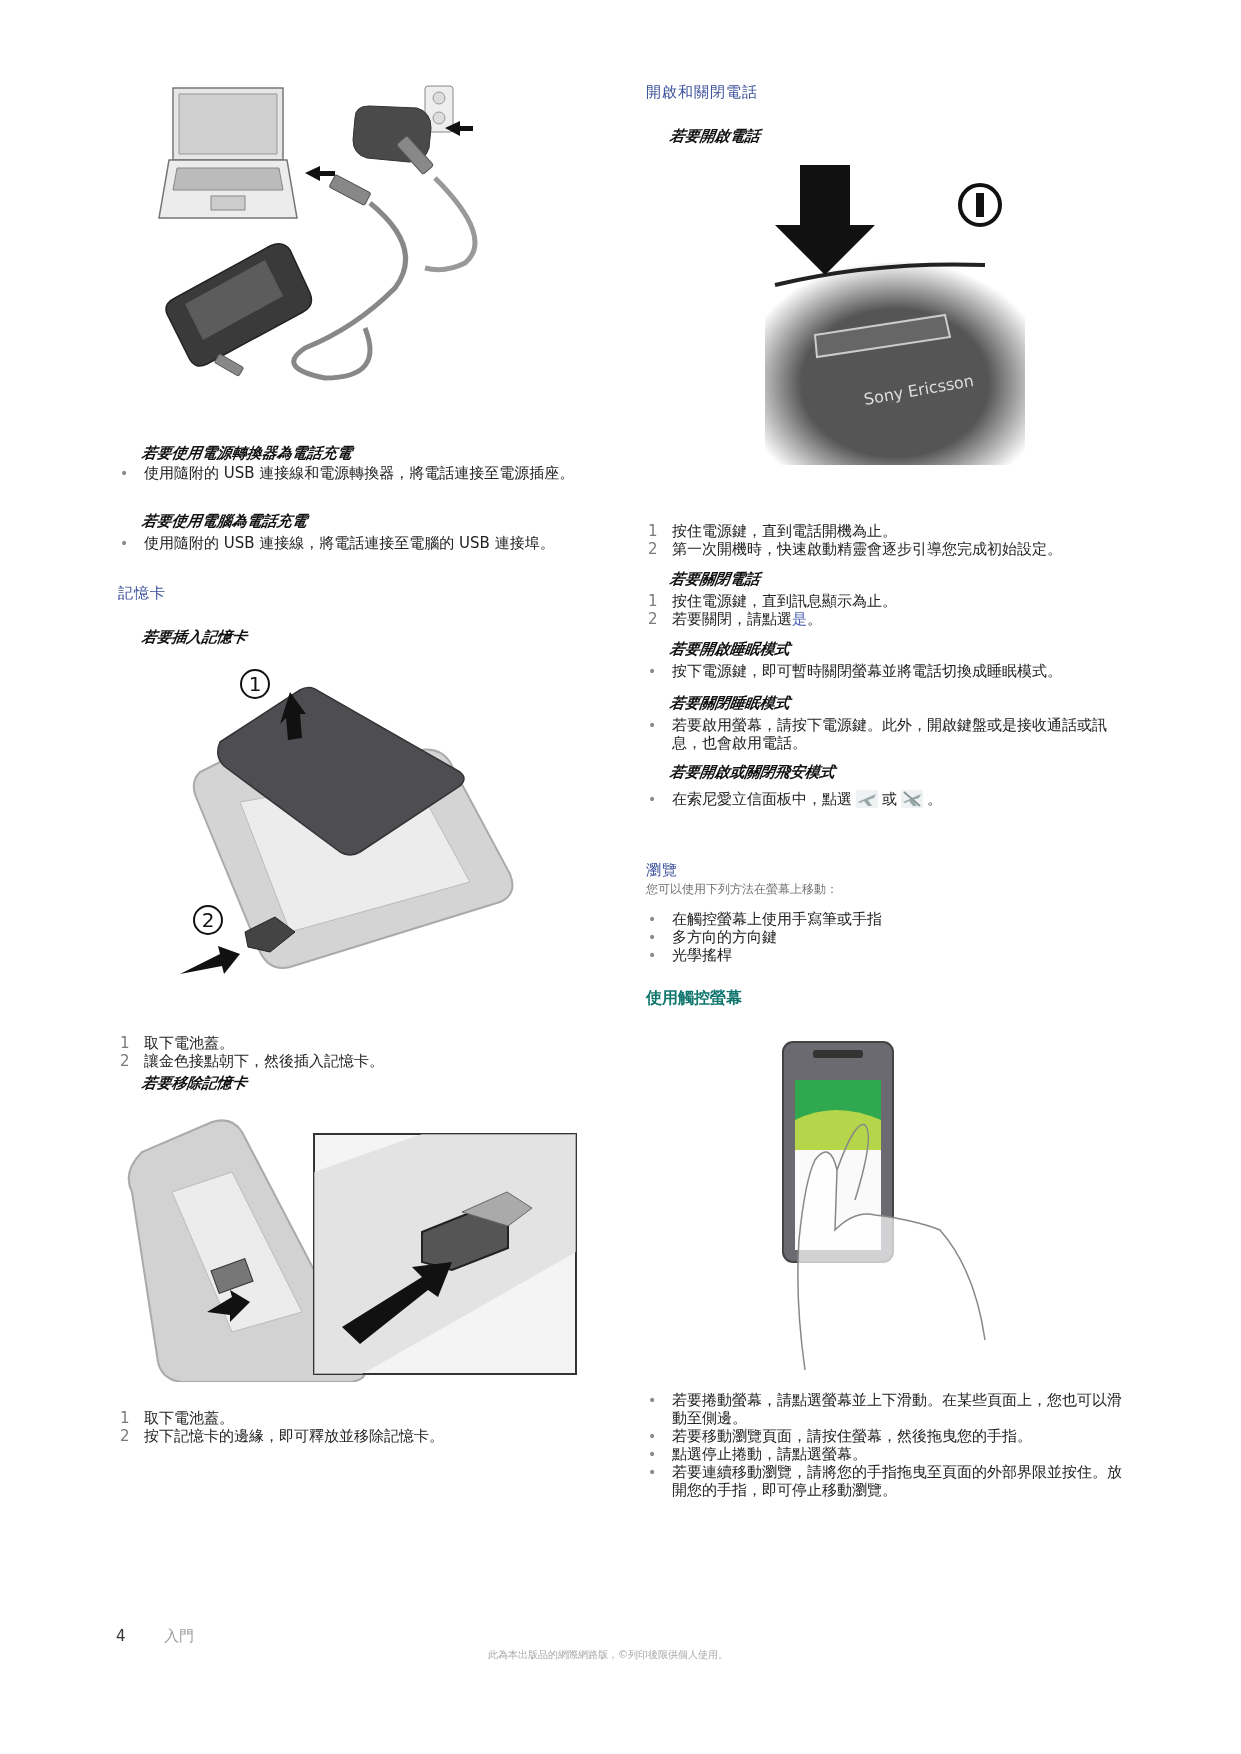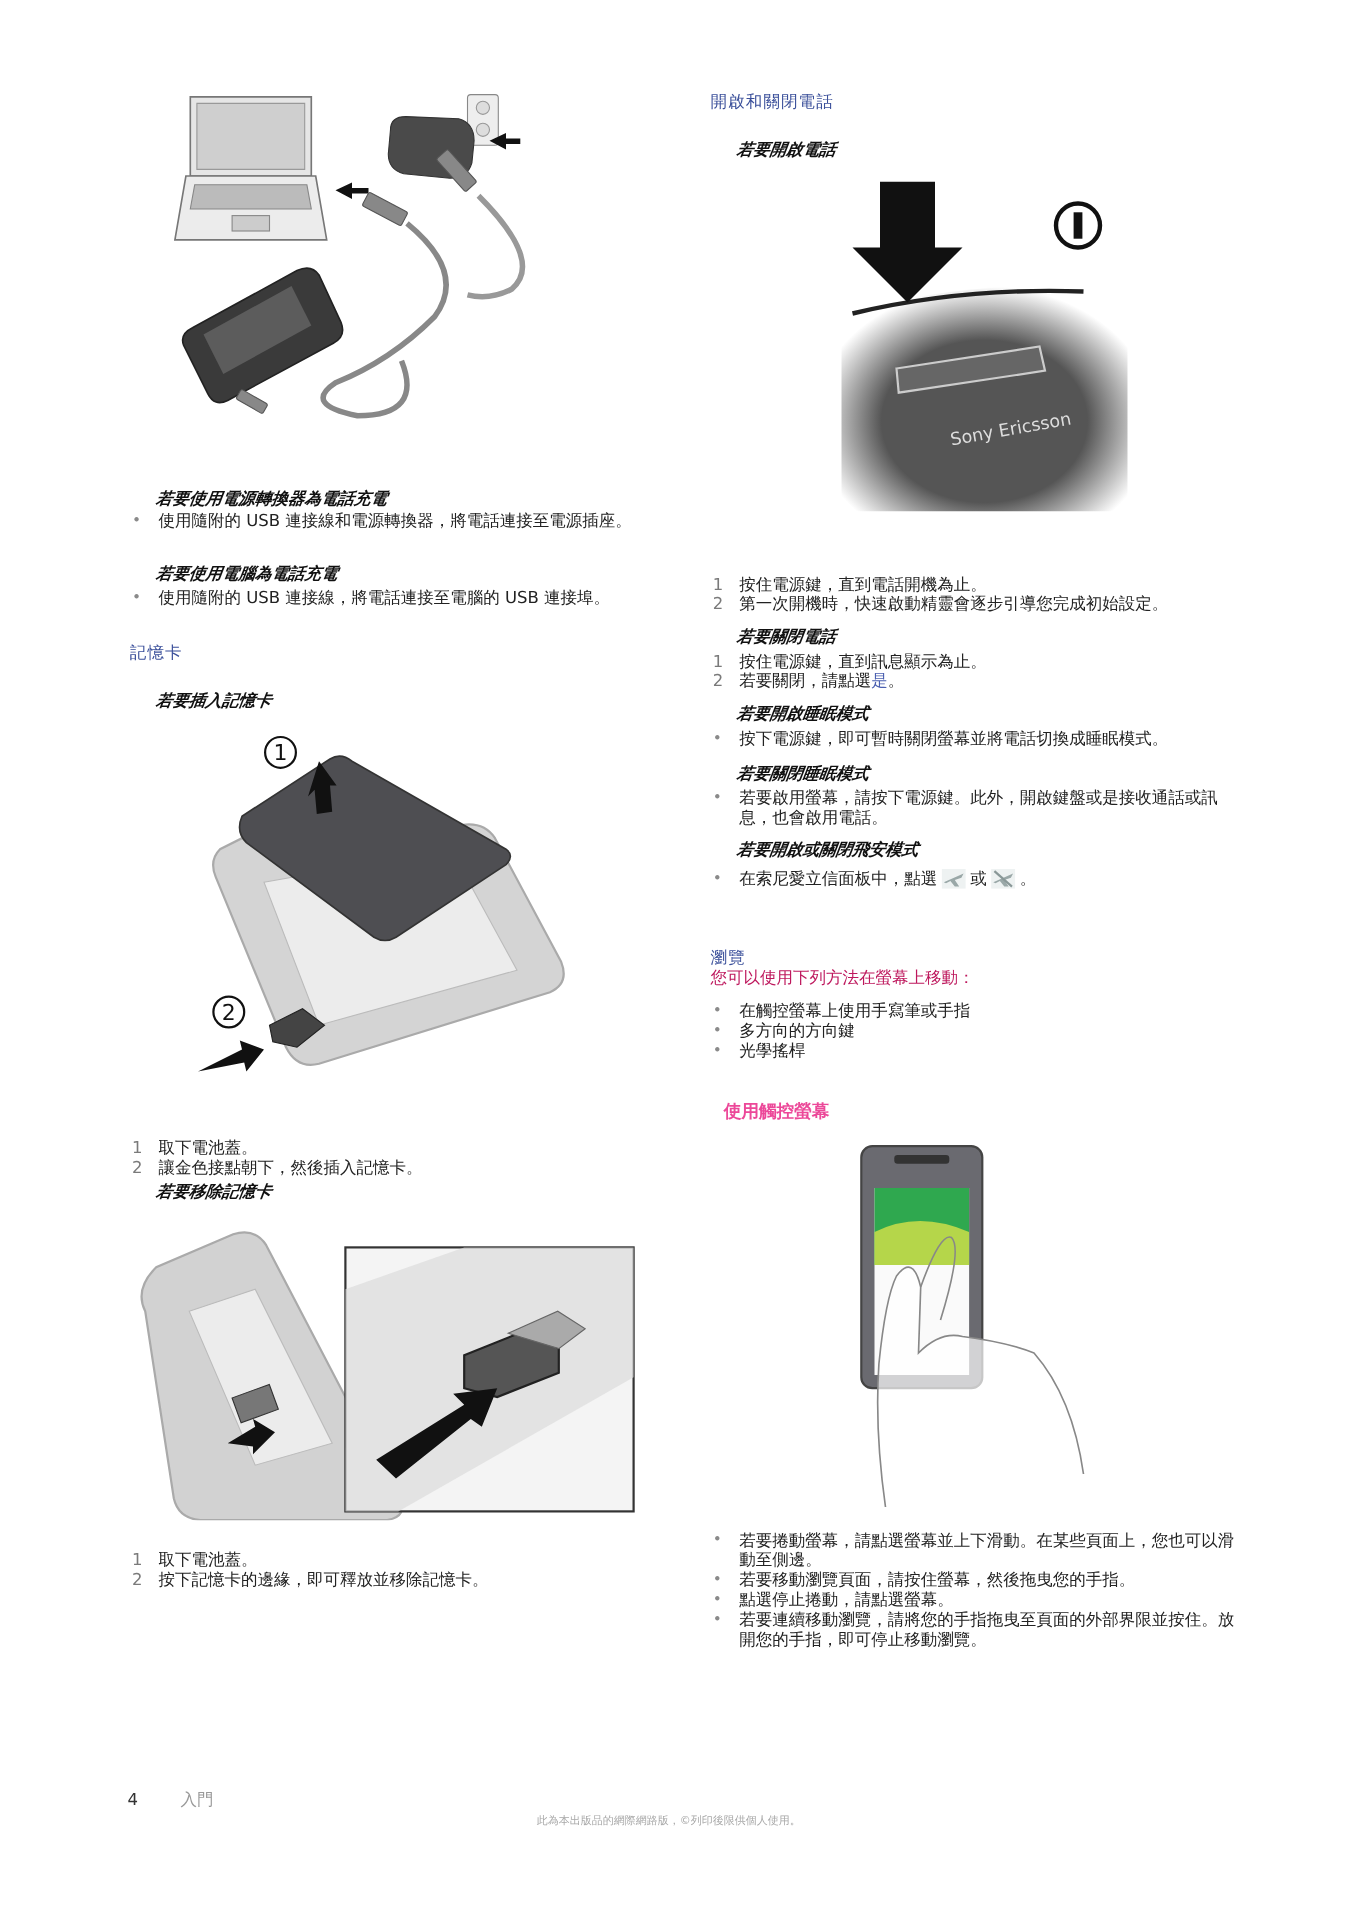--- a/index.html
+++ b/index.html
@@ -1,21 +1,21 @@
 <!DOCTYPE html>
 <html><head>
 <meta charset="utf-8">
 <style>
   html, body { margin:0; padding:0; background:#fff; }
   body { width:1241px; height:1754px; position:relative; overflow:hidden;
          font-family:"DejaVu Sans", "Liberation Sans", sans-serif; color:#1a1a1a; }
   .abs { position:absolute; }
   .h1 { color:#3a4f9a; font-size:15px; font-weight:normal; margin:0; letter-spacing:1px; }
   .sub { font-style:italic; font-weight:bold; font-size:15px; margin:0; color:#111; transform:skewX(-8deg); transform-origin:left; }
-  .body { font-size:15px; line-height:18px; color:#be185d; }
+  .body { font-size:12px; line-height:18px; color:#737373; }
   ul.b, ol.n { list-style:none; margin:0; padding:0; }
   ul.b li, ol.n li { position:relative; padding-left:26px; font-size:15px; line-height:18px; color:#222; }
   ul.b li::before { content:"•"; position:absolute; left:2px; top:0; color:#8a8a8a; font-size:14px; }
   ol.n li .num { position:absolute; left:2px; top:0; color:#7a7a7a; }
   .link-blue { color:#4a5fb0; }
   .footer-num { font-size:15px; color:#333; }
   .footer-sec { font-size:15px; color:#9a9a9a;text-align:right; }
   .copyright { font-size:10px; color:#a8a8a8;padding-left:12px; }
   .fig { position:absolute; }
   .inline-icon { display:inline-block; width:22px; height:18px; vertical-align:-4px; margin:0 4px; }
@@ -192,21 +192,21 @@
   </li>
 </ul>
 
 <h2 class="h1 abs" style="left:646px; top:845px;margin-top:16px;">瀏覽</h2>
 <p class="body abs" style="left:646px; top:880px; margin:0;">您可以使用下列方法在螢幕上移動：</p>
 <ul class="b abs" style="left:646px; top:910px; width:480px;">
   <li>在觸控螢幕上使用手寫筆或手指</li>
   <li>多方向的方向鍵</li>
   <li>光學搖桿</li>
 </ul>
-<h3 class="abs" style="left:646px; top:988px; margin:12px; font-size:16px; font-weight:bold; color:#ec4899;">使用觸控螢幕</h3>
+<h3 class="abs" style="left:646px; top:988px; margin:0; font-size:16px; font-weight:bold; color:#0f766e;">使用觸控螢幕</h3>
 
 <div class="fig" style="left:775px; top:1040px; width:215px; height:330px;">
   <svg width="215" height="330" viewBox="0 0 215 330">
     <rect x="8" y="2" width="110" height="220" rx="10" fill="#6a6a70" stroke="#444" stroke-width="2"></rect>
     <rect x="38" y="10" width="50" height="8" rx="3" fill="#333"></rect>
     <rect x="20" y="40" width="86" height="170" fill="#fafafa"></rect>
     <rect x="20" y="40" width="86" height="70" fill="#2fa84f"></rect>
     <path d="M20 80 Q60 60 106 80 L106 110 L20 110 Z" fill="#b5d64a"></path>
 
     <path d="M30 330 Q20 260 24 200 Q30 140 40 120 Q55 100 62 130 L60 190 Q80 170 100 175 Q140 180 165 190 Q200 230 210 300" fill="rgba(255,255,255,0.7)" stroke="#888" stroke-width="1.5"></path>

